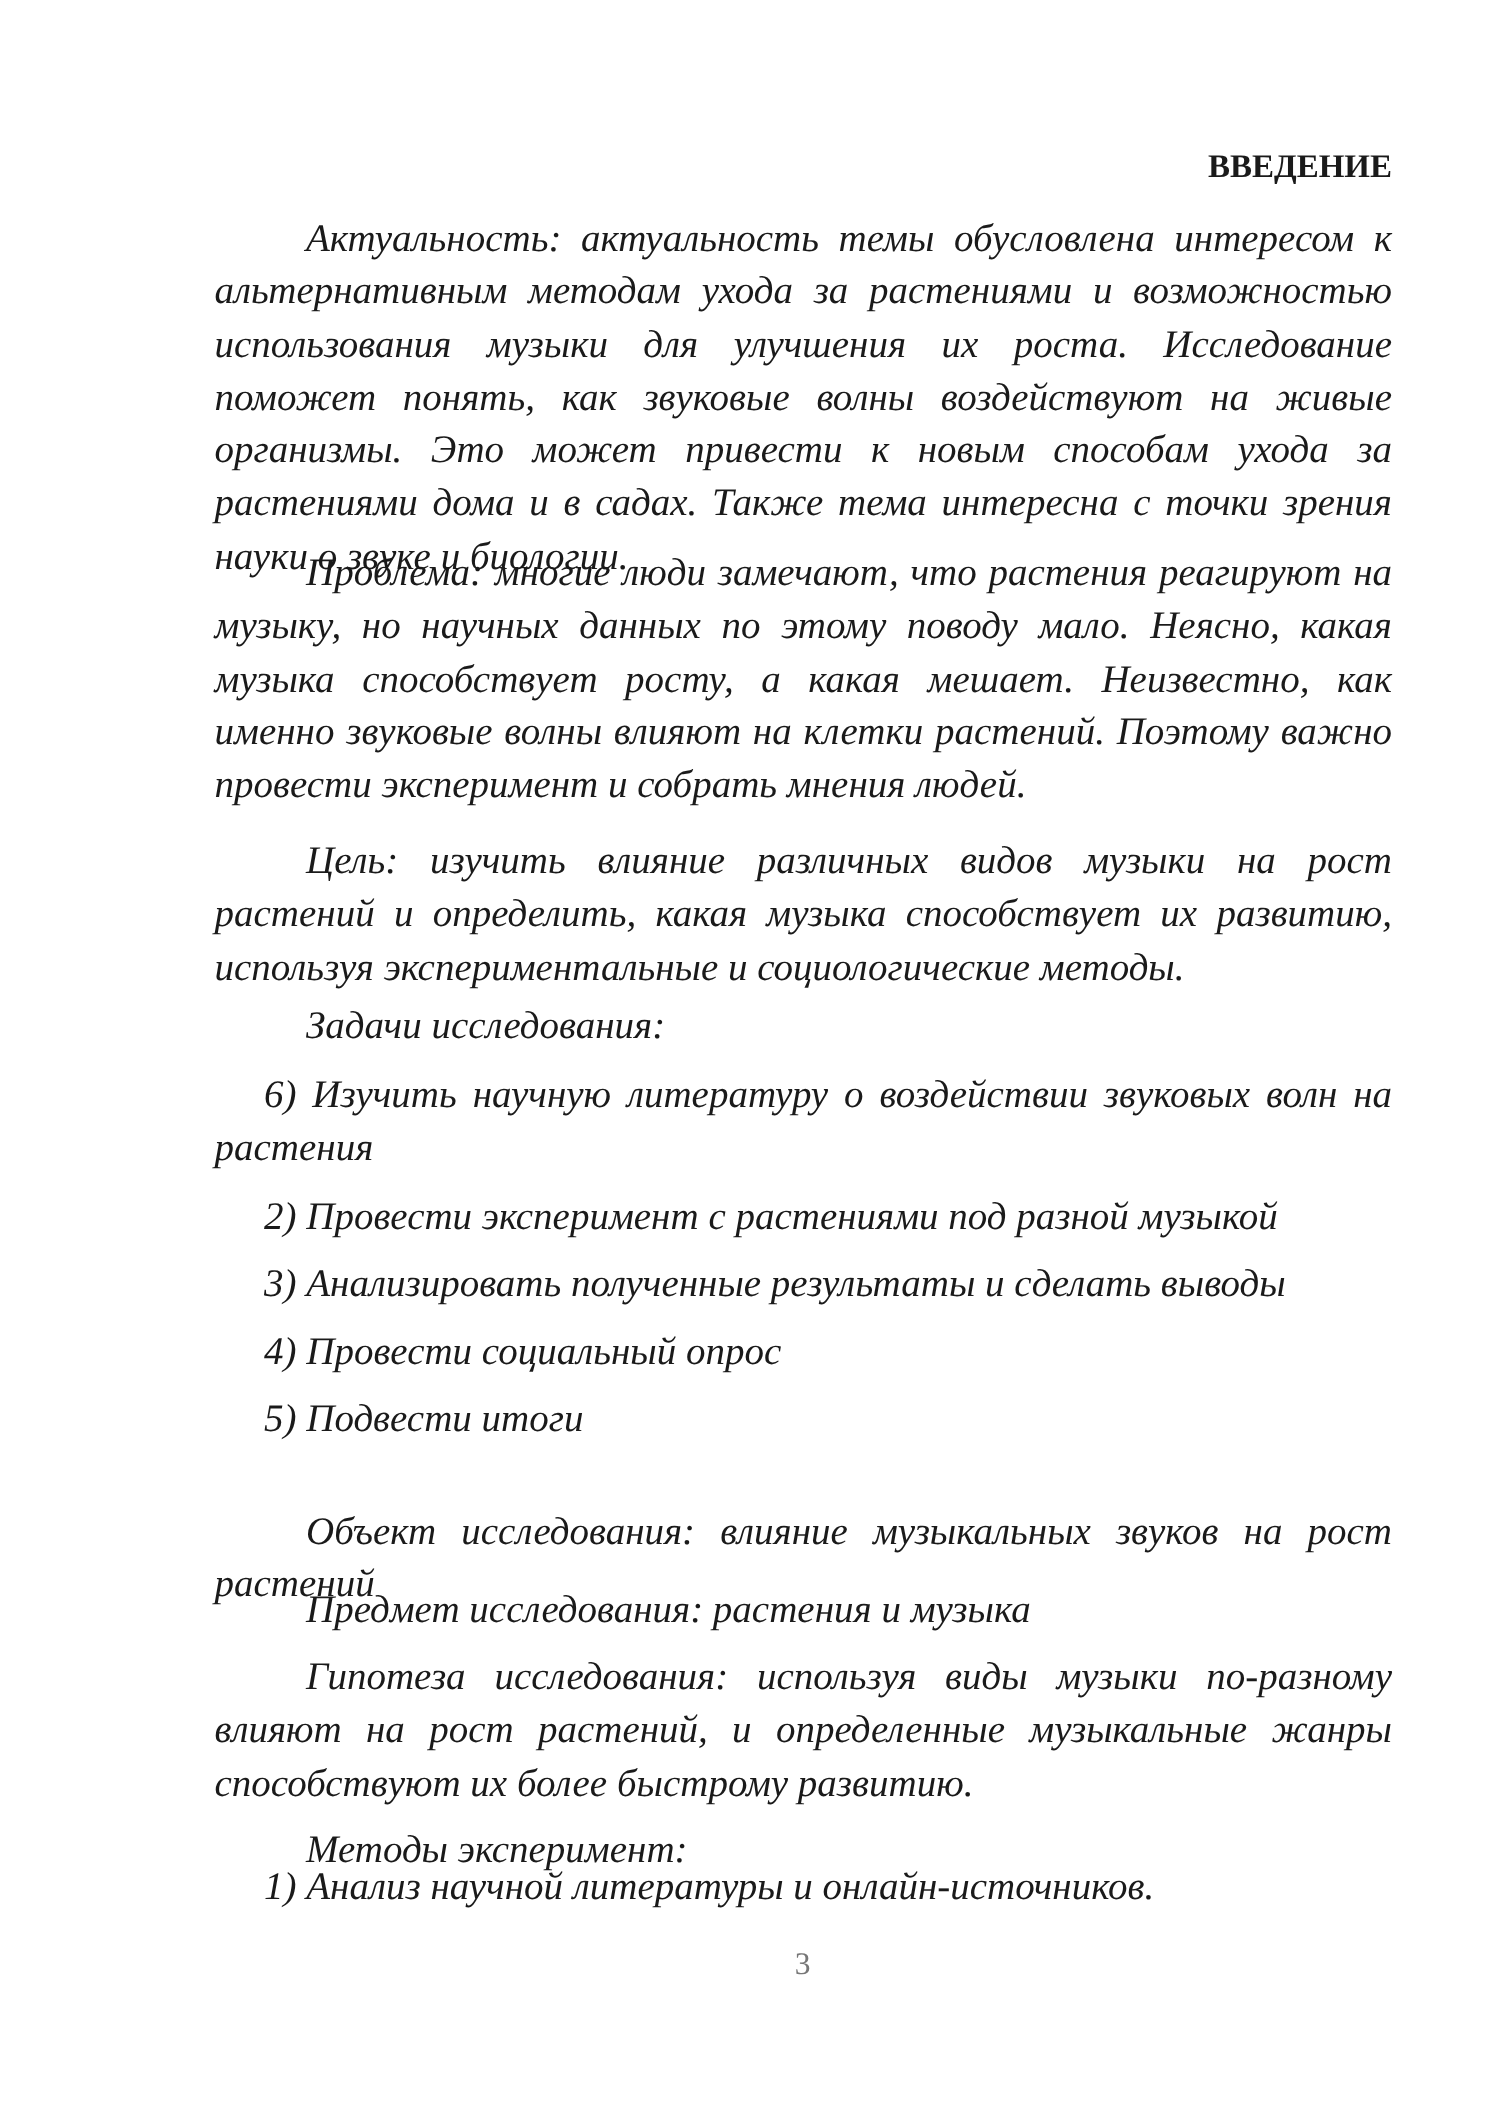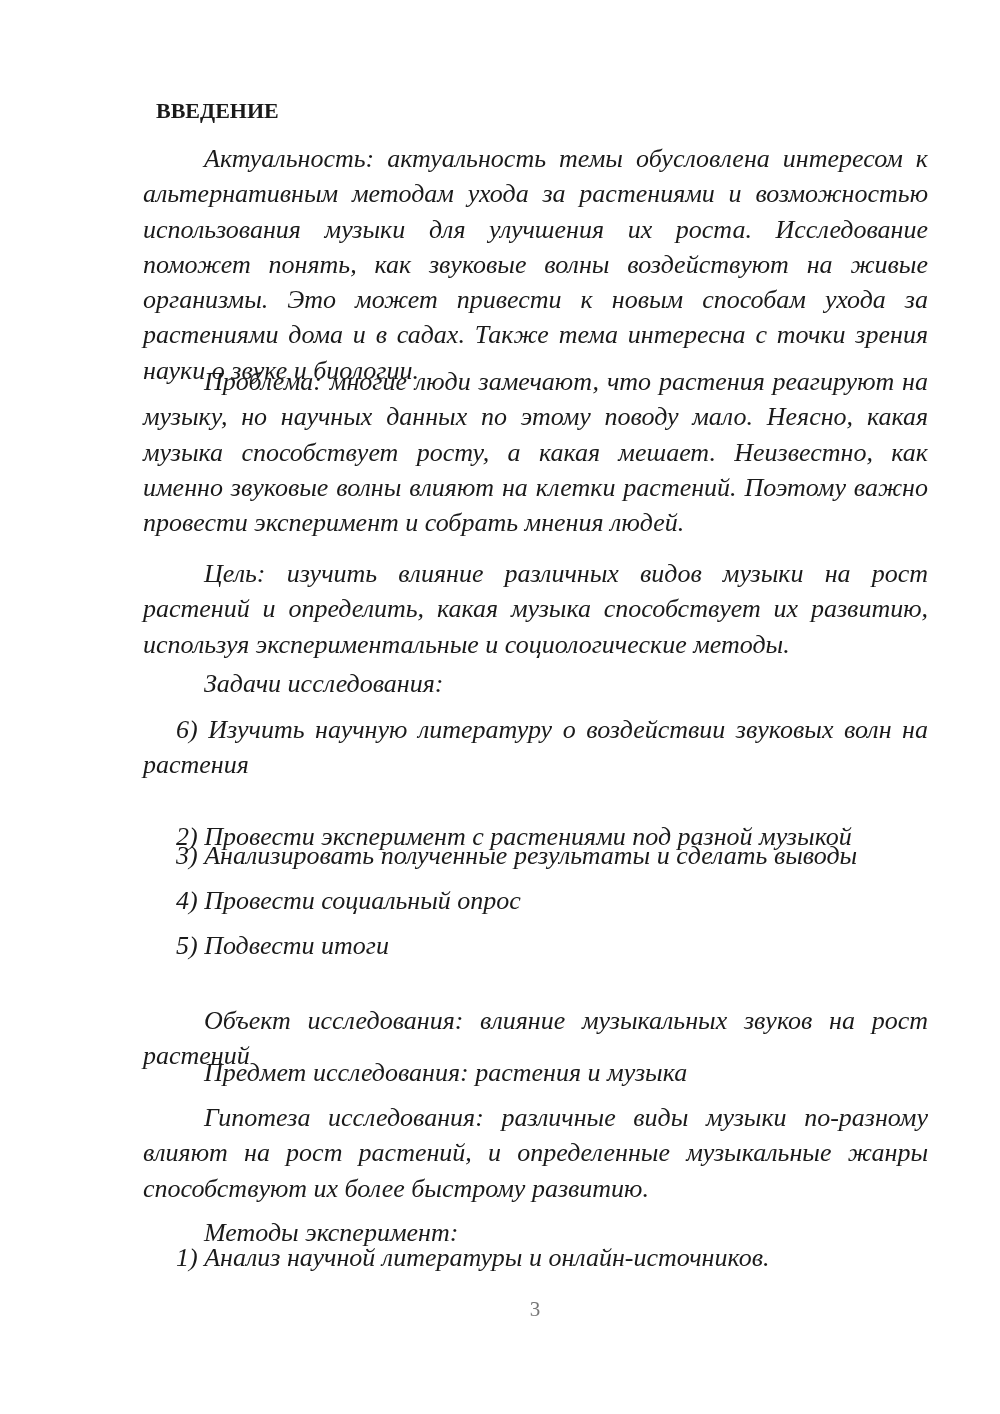--- a/index.html
+++ b/index.html
@@ -1,19 +1,19 @@
 <!DOCTYPE html>
 <html><head>
 <meta charset="utf-8">
 <style>
   html, body { margin:0; padding:0; background:#ffffff; }
   body { width:1000px; height:1414px; position:relative; overflow:hidden;
          font-family:"Liberation Serif","DejaVu Serif",serif; color:#1a1a1a; }
   .page { position:absolute; left:143px; top:0; width:785px; }
-  .title { position:absolute; left:13px; width:785px; top:96px; text-align:left;
+  .title { position:absolute; left:0; width:785px; top:96px; text-align:right;
            font-weight:bold; font-size:22px; line-height:30px; }
   .p { position:absolute; left:0; width:785px; font-size:26px; line-height:35.3px;
        text-align:justify; text-align-last:left; margin:0;font-style:italic; }
   .ind { text-indent:61px; }
   .li { text-indent:33px; }
   .pagenum { position:absolute; left:0; width:1070px; top:1297px; text-align:center;
              font-size:21px; color:#777; }
 </style>
 </head>
 <body>
@@ -23,29 +23,29 @@
 
   <p class="p ind" style="top:141px">Актуальность: актуальность темы обусловлена интересом к альтернативным методам ухода за растениями и возможностью использования музыки для улучшения их роста. Исследование поможет понять, как звуковые волны воздействуют на живые организмы. Это может привести к новым способам ухода за растениями дома и в садах. Также тема интересна с точки зрения науки о звуке и биологии.</p>
 
   <p class="p ind" style="top:364px">Проблема: многие люди замечают, что растения реагируют на музыку, но научных данных по этому поводу мало. Неясно, какая музыка способствует росту, а какая мешает. Неизвестно, как именно звуковые волны влияют на клетки растений. Поэтому важно провести эксперимент и собрать мнения людей.</p>
 
   <p class="p ind" style="top:556px">Цель: изучить влияние различных видов музыки на рост растений и определить, какая музыка способствует их развитию, используя экспериментальные и социологические методы.</p>
 
   <p class="p ind" style="top:666px">Задачи исследования:</p>
 
   <p class="p li" style="top:712px">6) Изучить научную литературу о воздействии звуковых волн на растения</p>
-  <p class="p li" style="top:819px">2) Провести эксперимент с растениями под разной музыкой</p>
+  <p class="p li" style="top:793px">2) Провести эксперимент с растениями под разной музыкой</p>
   <p class="p li" style="top:838px">3) Анализировать полученные результаты и сделать выводы</p>
   <p class="p li" style="top:883px">4) Провести социальный опрос</p>
   <p class="p li" style="top:928px">5) Подвести итоги</p>
 
   <p class="p ind" style="top:1003px">Объект исследования: влияние музыкальных звуков на рост растений</p>
 
   <p class="p ind" style="top:1055px">Предмет исследования: растения и музыка</p>
 
-  <p class="p ind" style="top:1100px">Гипотеза исследования: различные виды музыки по-разному влияют на рост растений, и определенные музыкальные жанры способствуют их более быстрому развитию.</p>
+  <p class="p ind" style="top:1100px">Гипотеза исследования: используя виды музыки по-разному влияют на рост растений, и определенные музыкальные жанры способствуют их более быстрому развитию.</p>
 
   <p class="p ind" style="top:1215px">Методы эксперимент:</p>
 
   <p class="p li" style="top:1240px">1) Анализ научной литературы и онлайн-источников.</p>
 </div>
 
 <div class="pagenum">3</div>
 
 </body></html>

